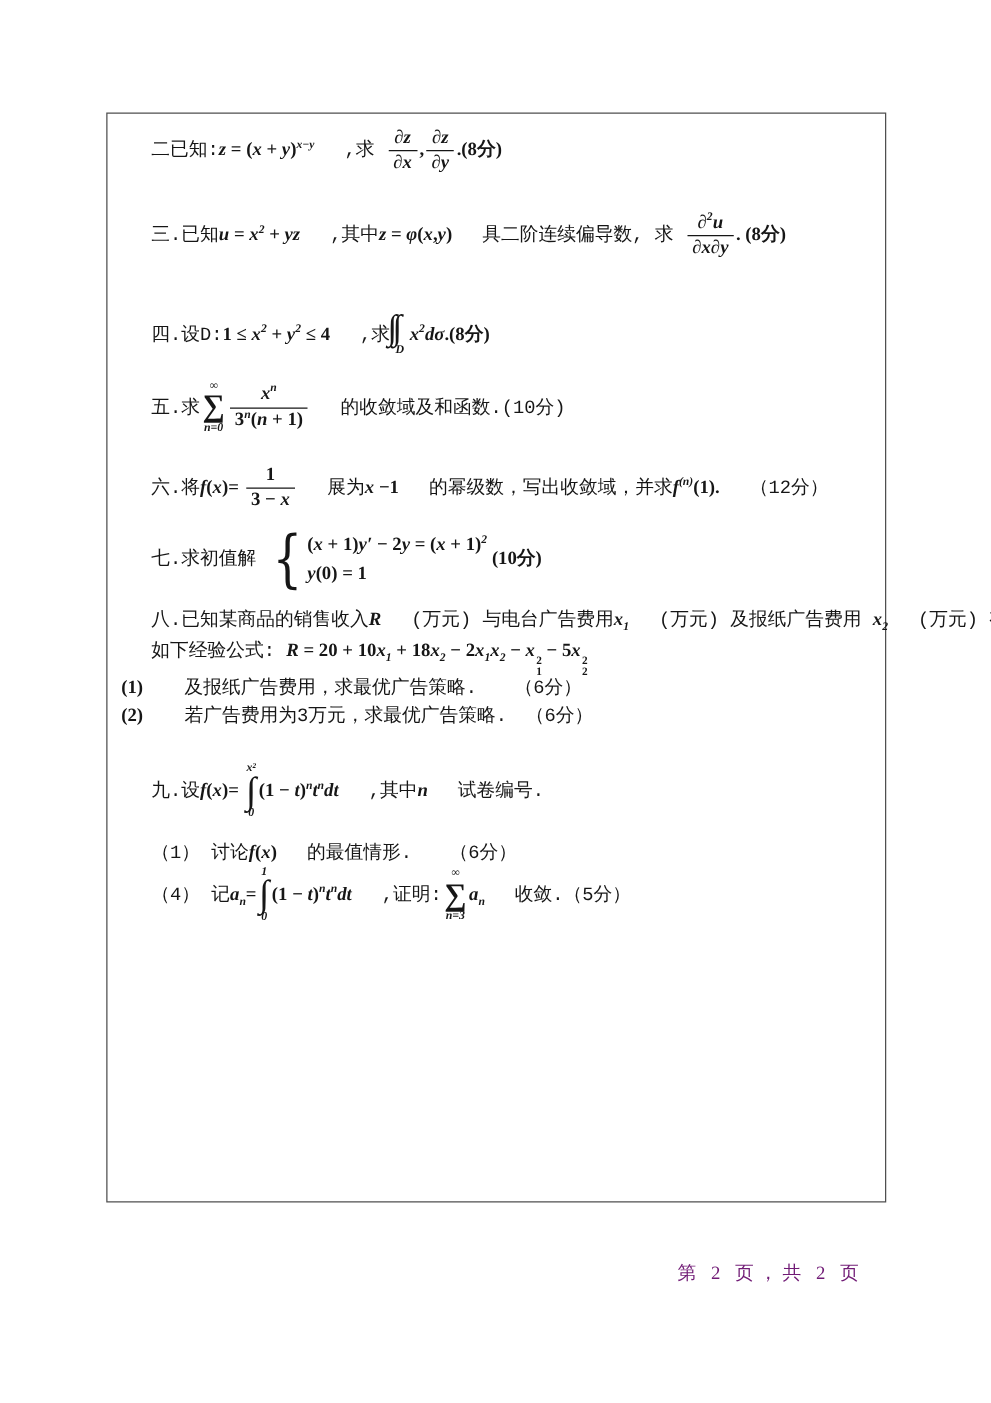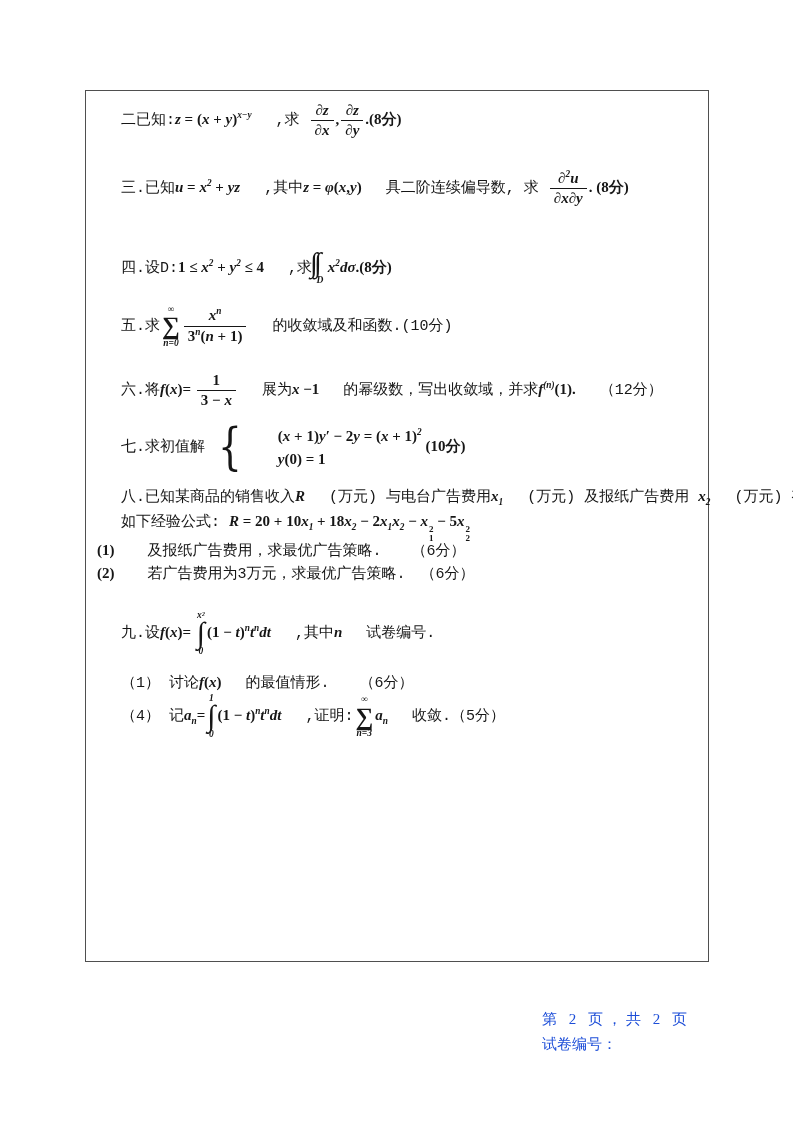--- a/index.html
+++ b/index.html
@@ -32,24 +32,24 @@
   .frac .den{display:block;padding:1px 4px 0;}
   .bigop{display:inline-flex;flex-direction:column;align-items:center;vertical-align:middle;margin:0 2px;line-height:1;}
   .bigop .lim{font-size:9.5px;font-weight:bold;font-style:italic;line-height:1.1;letter-spacing:0;}
   .bigop .op{font-weight:bold;line-height:0.85;font-style:normal;}
   .sum .op{font-size:25px;padding:1px 0;}
   .int .op{font-size:30px;line-height:0.8;padding:1px 0;}
   .iint .op{font-size:28px;line-height:0.8;letter-spacing:-0.42em;margin-right:0.42em;padding:1px 0;}
   .cases{display:inline-flex;align-items:center;vertical-align:middle;}
   .cases .brace{font-size:50px;font-weight:400;line-height:0.9;font-family:"DejaVu Serif",serif;transform:scaleX(0.75);margin-right:0;}
   .cases .rows{display:inline-flex;flex-direction:column;gap:3px;text-align:left;}
-  .cases .row{line-height:1.35;margin-left:32px;}
+  .cases .row{line-height:1.35;}
 
   .page-footer{
-    position:absolute;left:542px;top:1007px;font-size:15px;line-height:1.65;color:#1d4ed8;
+    position:absolute;left:542px;top:1007px;font-size:15px;line-height:1.65;color:#701a75;
   }
   .page-footer .pgnum{letter-spacing:4px;}
 </style>
 </head>
 <body>
 
 <div class="border-box"></div>
 
 <main>
   <div class="qline q2"><span class="txt">二已知:</span><span class="mi">z</span><span class="mb"> = (</span><span class="mi">x</span><span class="mb"> + </span><span class="mi">y</span><span class="mb">)</span><sup class="ms">x−y</sup><span class="txt">,求 </span><span class="frac"><span class="num"><span class="mi">∂z</span></span><span class="den"><span class="mi">∂x</span></span></span><span class="mb">,</span><span class="frac"><span class="num"><span class="mi">∂z</span></span><span class="den"><span class="mi">∂y</span></span></span><span class="mb">.(8分)</span></div>
@@ -93,14 +93,13 @@
         <span class="lim">0</span>
       </span><span class="mb">(1 − </span><span class="mi">t</span><span class="mb">)</span><sup class="ms">n</sup><span class="mi">t</span><sup class="ms">n</sup><span class="mi">dt</span><span class="txt">,证明:</span><span class="bigop sum">
         <span class="lim">∞</span>
         <span class="op">∑</span>
         <span class="lim">n=3</span>
       </span><span class="mi">a</span><sub class="ms">n</sub><span class="txt">收敛.（5分）</span></div>
 </main>
 
 <footer class="page-footer">
   <div class="pgnum">第 2 页，共 2 页</div>
-  <div>试卷编号：</div>
 </footer>
 
 </body></html>

